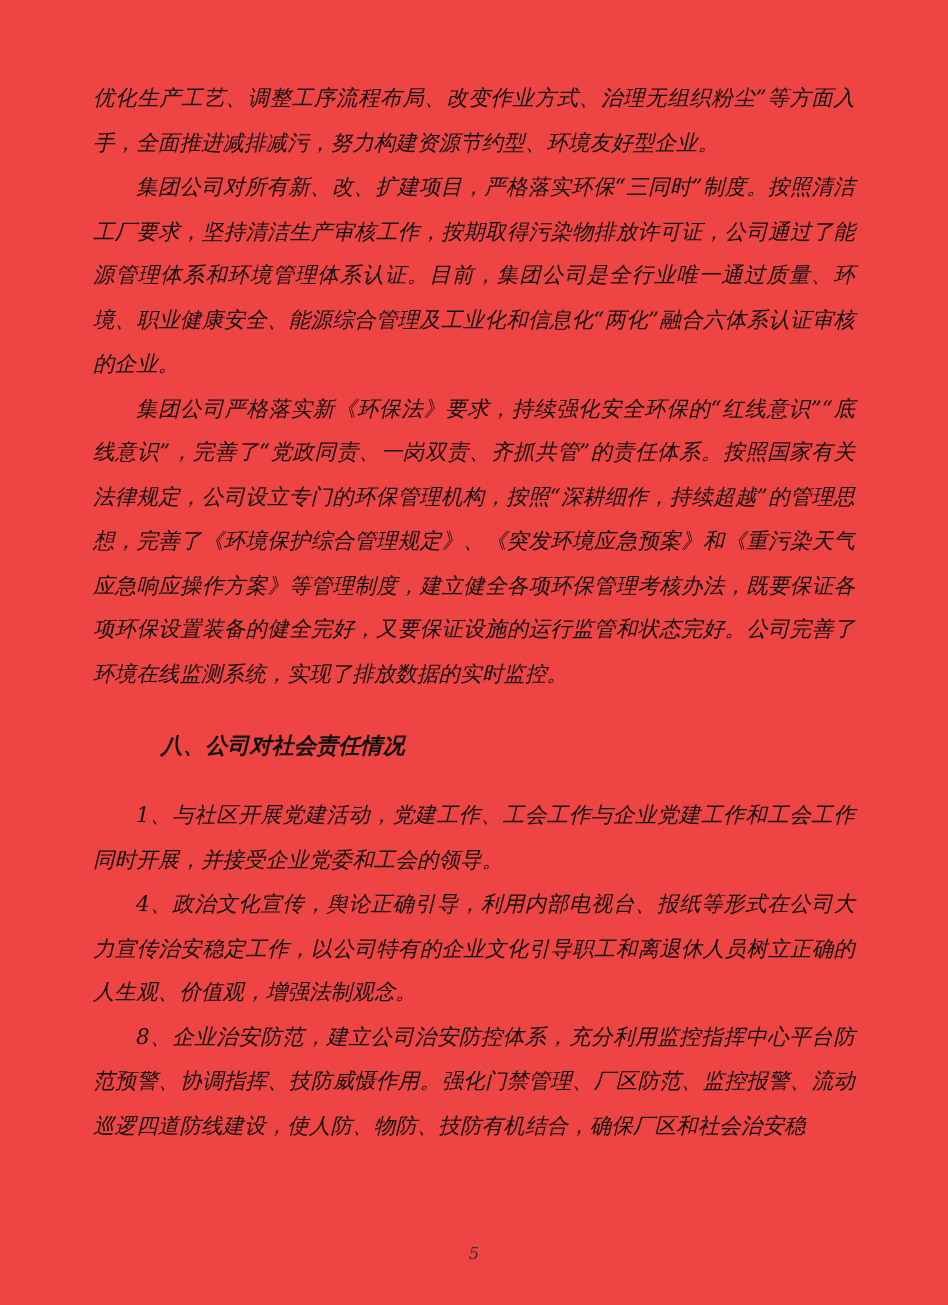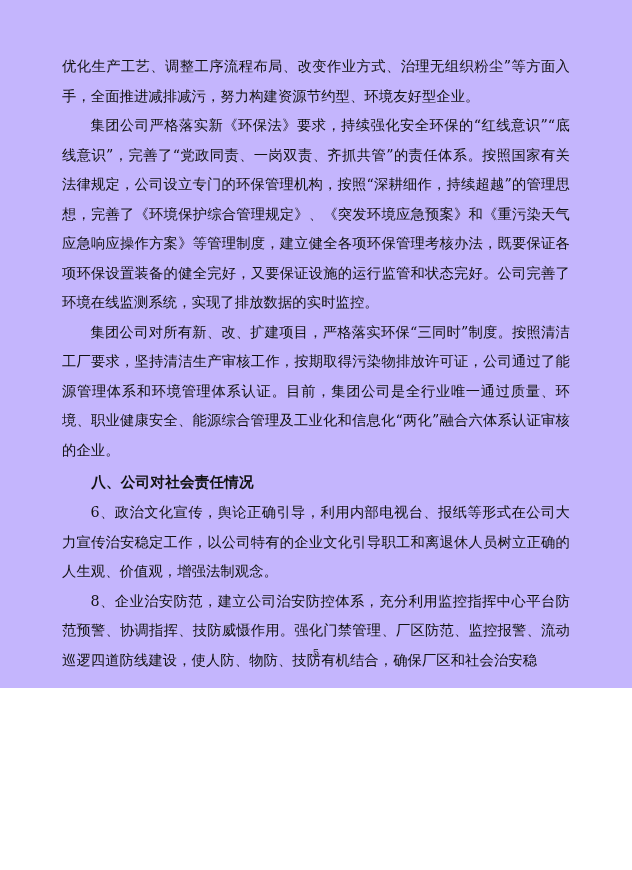--- a/index.html
+++ b/index.html
@@ -10,43 +10,44 @@
   body {
     width: 632px;
     height: 870px;
     font-family: "DejaVu Serif", "Liberation Serif", serif;
     color: #000000;
     -webkit-font-smoothing: antialiased;
   }
   .page {
     position: relative;
     width: 632px;
-    height: 688px;
-    background: #c4b5fd;
+    height: 870px;
+    background: #ef4444;
     box-sizing: border-box;
     padding: 52px 62px 40px 62px;
     overflow: hidden;
+    font-style: italic;
   }
   .body-text {
     font-size: 14.3px;
     line-height: 29.5px;
     text-align: justify;
     text-justify: inter-ideograph;
     letter-spacing: 0.1px;
     color: #111111;
   }
   p.para {
     margin: 0;
     text-indent: 2em;
   }
   p.para.noindent {
     text-indent: 0;
   }
   h2.section-heading {
-    margin: 0;
+    margin: 16px;
     font-size: 14.6px;
     line-height: 33px;
     font-weight: bold;
     text-indent: 2em;
     font-family: "DejaVu Sans", "Liberation Sans", sans-serif;
     letter-spacing: 0.2px;
   }
   .page-number {
     position: absolute;
     left: 0;
@@ -60,29 +61,30 @@
 </style>
 </head>
 <body>
 
 <div class="page">
 
   <div class="body-text">
 
     <p class="para noindent">优化生产工艺、调整工序流程布局、改变作业方式、治理无组织粉尘”等方面入手，全面推进减排减污，努力构建资源节约型、环境友好型企业。</p>
 
+    <p class="para">集团公司对所有新、改、扩建项目，严格落实环保“三同时”制度。按照清洁工厂要求，坚持清洁生产审核工作，按期取得污染物排放许可证，公司通过了能源管理体系和环境管理体系认证。目前，集团公司是全行业唯一通过质量、环境、职业健康安全、能源综合管理及工业化和信息化“两化”融合六体系认证审核的企业。</p>
+
     <p class="para">集团公司严格落实新《环保法》要求，持续强化安全环保的“红线意识”“底线意识”，完善了“党政同责、一岗双责、齐抓共管”的责任体系。按照国家有关法律规定，公司设立专门的环保管理机构，按照“深耕细作，持续超越”的管理思想，完善了《环境保护综合管理规定》、《突发环境应急预案》和《重污染天气应急响应操作方案》等管理制度，建立健全各项环保管理考核办法，既要保证各项环保设置装备的健全完好，又要保证设施的运行监管和状态完好。公司完善了环境在线监测系统，实现了排放数据的实时监控。</p>
-
-    <p class="para">集团公司对所有新、改、扩建项目，严格落实环保“三同时”制度。按照清洁工厂要求，坚持清洁生产审核工作，按期取得污染物排放许可证，公司通过了能源管理体系和环境管理体系认证。目前，集团公司是全行业唯一通过质量、环境、职业健康安全、能源综合管理及工业化和信息化“两化”融合六体系认证审核的企业。</p>
 
     <h2 class="section-heading">八、公司对社会责任情况</h2>
 
 
+    <p class="para">1、与社区开展党建活动，党建工作、工会工作与企业党建工作和工会工作同时开展，并接受企业党委和工会的领导。</p>
 
-    <p class="para">6、政治文化宣传，舆论正确引导，利用内部电视台、报纸等形式在公司大力宣传治安稳定工作，以公司特有的企业文化引导职工和离退休人员树立正确的人生观、价值观，增强法制观念。</p>
+    <p class="para">4、政治文化宣传，舆论正确引导，利用内部电视台、报纸等形式在公司大力宣传治安稳定工作，以公司特有的企业文化引导职工和离退休人员树立正确的人生观、价值观，增强法制观念。</p>
 
     <p class="para">8、企业治安防范，建立公司治安防控体系，充分利用监控指挥中心平台防范预警、协调指挥、技防威慑作用。强化门禁管理、厂区防范、监控报警、流动巡逻四道防线建设，使人防、物防、技防有机结合，确保厂区和社会治安稳</p>
 
   </div>
 
   <div class="page-number">5</div>
 
 </div>
 
 </body></html>

